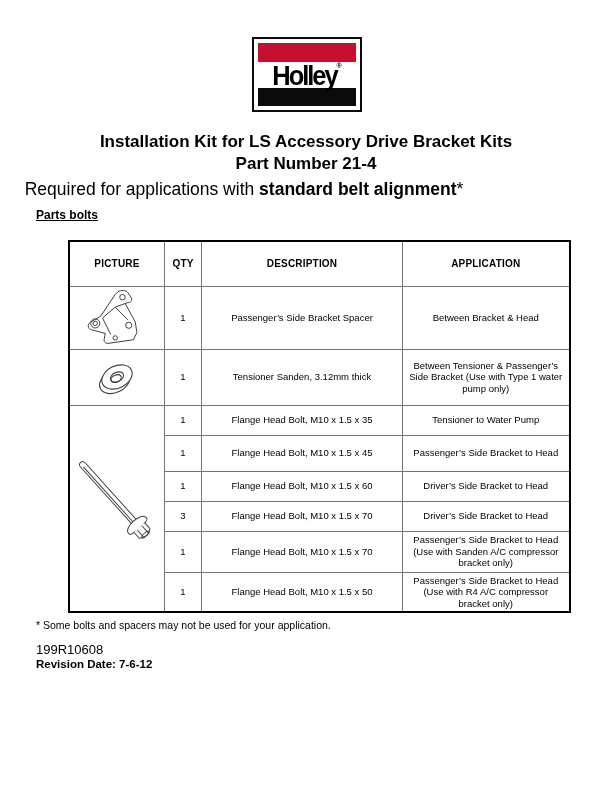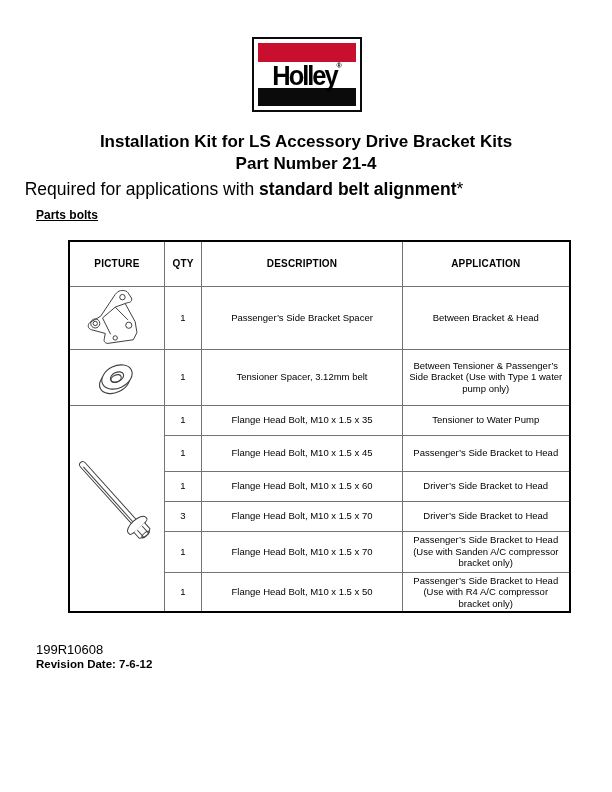--- a/index.html
+++ b/index.html
@@ -105,21 +105,21 @@
           <svg width="64" height="48" viewBox="0 0 64 48">
             <g transform="translate(32,24) rotate(-26)">
               <ellipse class="artw" cx="-4" cy="3" rx="16" ry="11"></ellipse>
               <ellipse class="artw" cx="0" cy="0" rx="16" ry="11"></ellipse>
               <ellipse class="art" cx="0" cy="0" rx="7" ry="4.6"></ellipse>
               <ellipse class="art" cx="-1.5" cy="1" rx="5.4" ry="3.5"></ellipse>
             </g>
           </svg>
         </td>
         <td class="qty">1</td>
-        <td class="desc">Tensioner Spacer, 3.12mm belt</td>
+        <td class="desc">Tensioner Sanden, 3.12mm thick</td>
         <td class="app">Between Tensioner &amp; Passenger’s Side Bracket (Use with Type 1 water pump only)</td>
       </tr>
 
       <tr class="b1">
         <td class="pic" rowspan="6">
           <svg width="86" height="130" viewBox="0 0 96 136">
             <g transform="translate(46,60) rotate(-42)">
               <path class="artw" d="M-3.5,-54 C-3.5,-59 3.5,-59 3.5,-54 L3.5,34 L-3.5,34 Z"></path>
               <line class="art" x1="-1" y1="-52" x2="-1" y2="32"></line>
               <ellipse class="artw" cx="0" cy="36" rx="13" ry="5.5"></ellipse>
@@ -156,16 +156,17 @@
         <td class="app">Passenger’s Side Bracket to Head (Use with Sanden A/C compressor bracket only)</td>
       </tr>
       <tr class="b6">
         <td class="qty">1</td>
         <td class="desc">Flange Head Bolt, M10 x 1.5 x 50</td>
         <td class="app">Passenger’s Side Bracket to Head  (Use with R4 A/C compressor bracket only)</td>
       </tr>
     </tbody>
   </table>
 
+  <div class="footnote">* Some bolts and spacers may not be used for your application.</div>
   <div class="docnum">199R10608</div>
   <div class="revision">Revision Date:  7-6-12</div>
 
 </div>
 
 </body></html>

